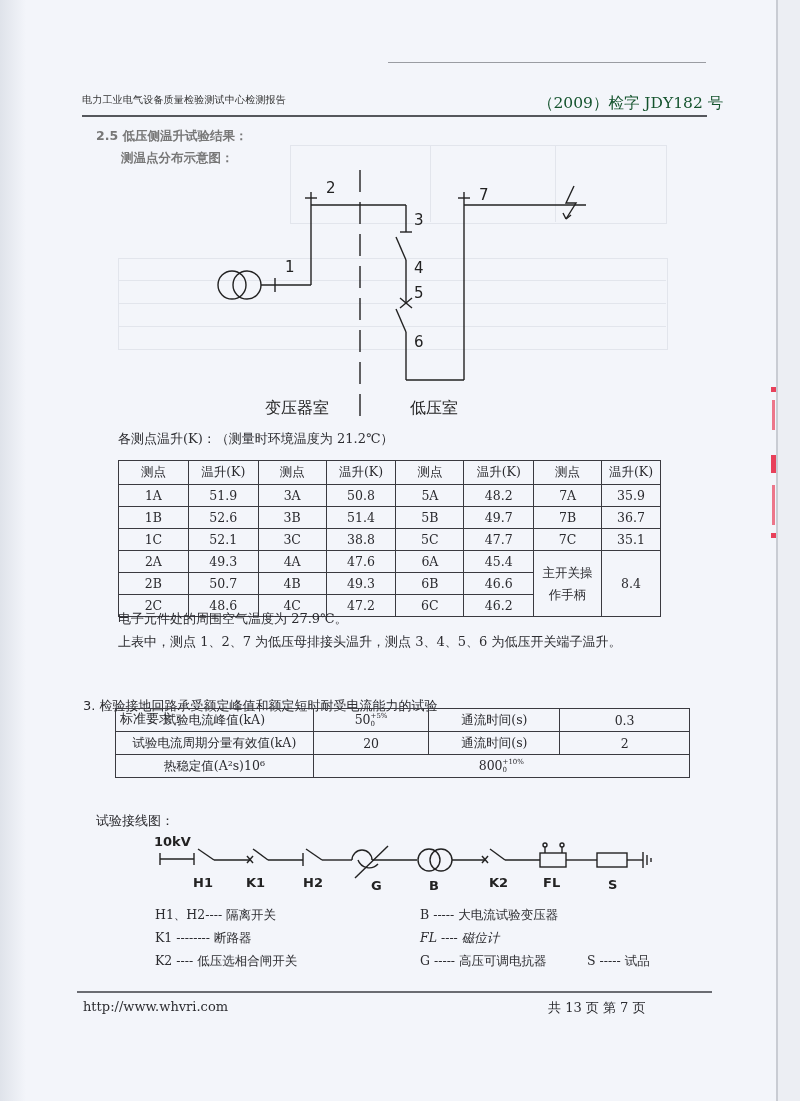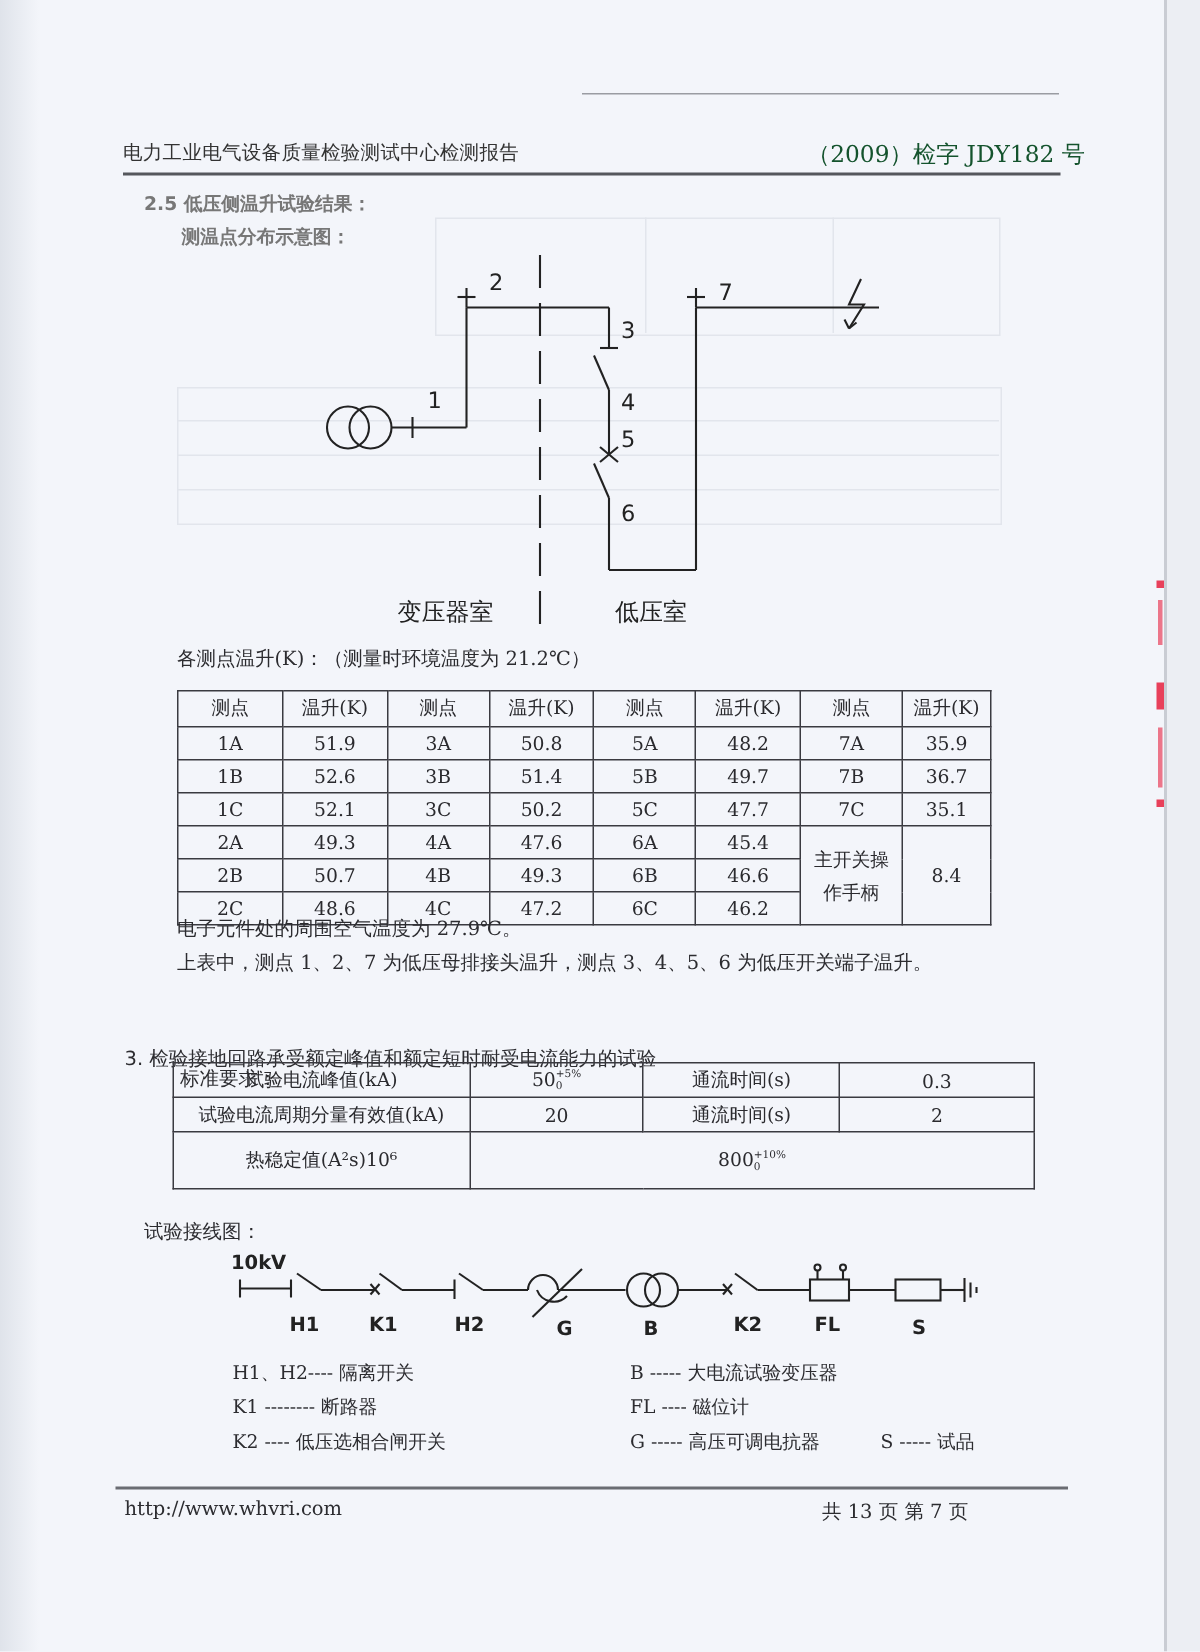--- a/index.html
+++ b/index.html
@@ -9,21 +9,21 @@
     font-family:"DejaVu Serif","Liberation Serif",serif;
     color:#2a2a2e;
   }
   .page-shadow { position:absolute; left:0; top:0; width:26px; height:1101px;
     background:linear-gradient(to right,#dfe3ea,#f3f5fa); }
   .right-edge { position:absolute; left:776px; top:0; width:2px; height:1101px; background:#c9ccd3; }
   .right-strip { position:absolute; left:778px; top:0; width:22px; height:1101px; background:#eceef3; }
   .red-mark { position:absolute; background:#e8405a; }
   .abs { position:absolute; white-space:nowrap; }
   .hline { position:absolute; height:1px; background:#6f7176; }
-  .hdr-title { left:82px; top:93px; font-size:13px; font-family:"DejaVu Sans","Liberation Sans",sans-serif; color:#333; letter-spacing:0.2px; }
+  .hdr-title { left:82px; top:93px; font-size:10px; font-family:"DejaVu Sans","Liberation Sans",sans-serif; color:#333; letter-spacing:0.2px; }
   .hdr-code { left:538px; top:93px; font-size:15.5px; color:#14532d; }
   .sec-title { font-size:12.5px; color:#777; font-family:"DejaVu Sans",sans-serif; font-weight:bold; }
   .txt { font-size:13px; color:#2c2c30; }
   .sans { font-family:"DejaVu Sans","Liberation Sans",sans-serif; }
   table.grid { position:absolute; border-collapse:collapse; font-size:12.5px; }
   table.grid td { border:1px solid #3a3a40; text-align:center; padding:0; }
   .ghost { position:absolute; border:1px solid #e2e5ec; }
   .ghostline { position:absolute; background:#e2e5ec; }
   svg { position:absolute; overflow:visible; }
   .diag-label { font-family:"DejaVu Sans",sans-serif; font-size:16px; fill:#222; }
@@ -145,21 +145,21 @@
     <td>51.4</td>
     <td>5B</td>
     <td>49.7</td>
     <td>7B</td>
     <td>36.7</td>
   </tr>
   <tr style="height:22px">
     <td>1C</td>
     <td>52.1</td>
     <td>3C</td>
-    <td>50.2</td>
+    <td>38.8</td>
     <td>5C</td>
     <td>47.7</td>
     <td>7C</td>
     <td>35.1</td>
   </tr>
   <tr style="height:22px">
     <td>2A</td>
     <td>49.3</td>
     <td>4A</td>
     <td>47.6</td>
@@ -211,21 +211,21 @@
     </td>
     <td>通流时间(s)</td>
     <td>0.3</td>
   </tr>
   <tr style="height:23px">
     <td>试验电流周期分量有效值(kA)</td>
     <td>20</td>
     <td>通流时间(s)</td>
     <td>2</td>
   </tr>
-  <tr style="height:38px">
+  <tr style="height:23px">
     <td>热稳定值(A²s)10⁶</td>
     <td colspan="3">
       <span>800</span><span style="display:inline-block;vertical-align:middle;line-height:8px;font-size:7px;text-align:left;"><span style="display:block">+10%</span><span style="display:block">0</span></span>
     </td>
   </tr>
 </tbody>
   </table>
 
 <div class="abs txt" style="left:96px;top:812px;">试验接线图：</div>
 
@@ -287,19 +287,19 @@
     <text x="489" y="887">K2</text>
     <text x="543" y="887">FL</text>
     <text x="608" y="889">S</text>
   </g>
 </svg>
 
 <div class="abs txt" style="left:155px;top:907px;font-size:12.5px;">H1、H2---- 隔离开关</div>
 <div class="abs txt" style="left:155px;top:930px;font-size:12.5px;">K1 -------- 断路器</div>
 <div class="abs txt" style="left:155px;top:953px;font-size:12.5px;">K2 ---- 低压选相合闸开关</div>
 <div class="abs txt" style="left:420px;top:907px;font-size:12.5px;">B ----- 大电流试验变压器</div>
-<div class="abs txt" style="left:420px;top:930px;font-size:12.5px;">FL ---- 磁位计</div>
+<div class="abs txt" style="left:420px;top:930px;font-size:12.5px;font-style:italic;">FL ---- 磁位计</div>
 <div class="abs txt" style="left:420px;top:953px;font-size:12.5px;">G ----- 高压可调电抗器</div>
 <div class="abs txt" style="left:587px;top:953px;font-size:12.5px;">S ----- 试品</div>
 
 <div class="hline" style="left:77px;top:991px;width:635px;height:1.5px;background:#6a6c72;"></div>
 <div class="abs txt" style="left:83px;top:999px;font-size:13px;">http://www.whvri.com</div>
 <div class="abs txt" style="left:548px;top:999px;font-size:13px;">共 13 页  第 7 页</div>
 
 </body></html>

